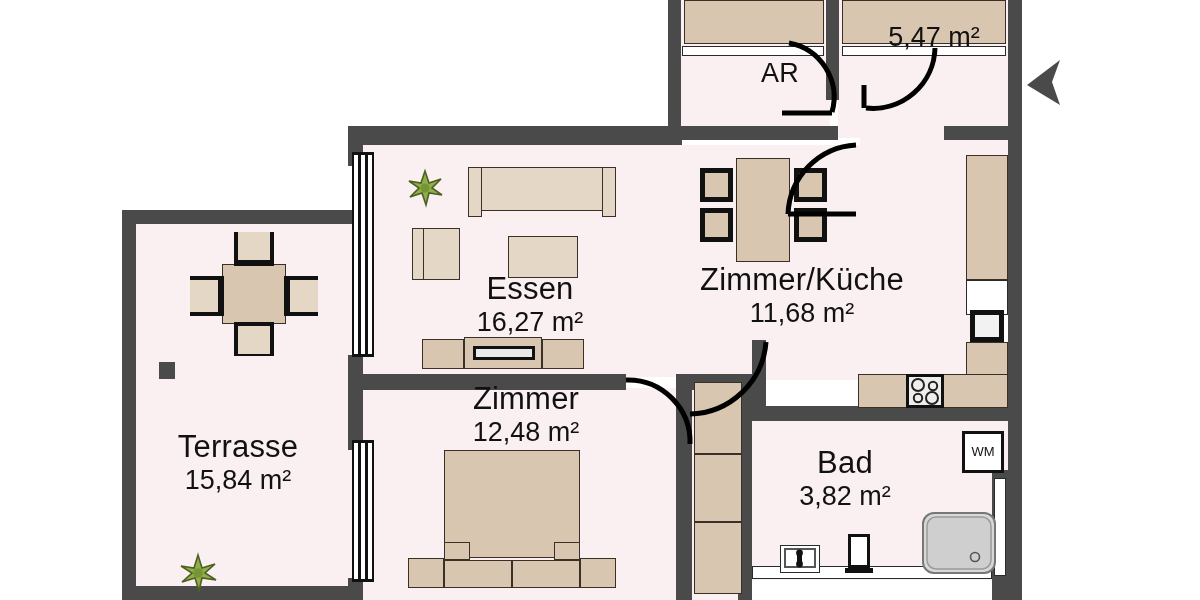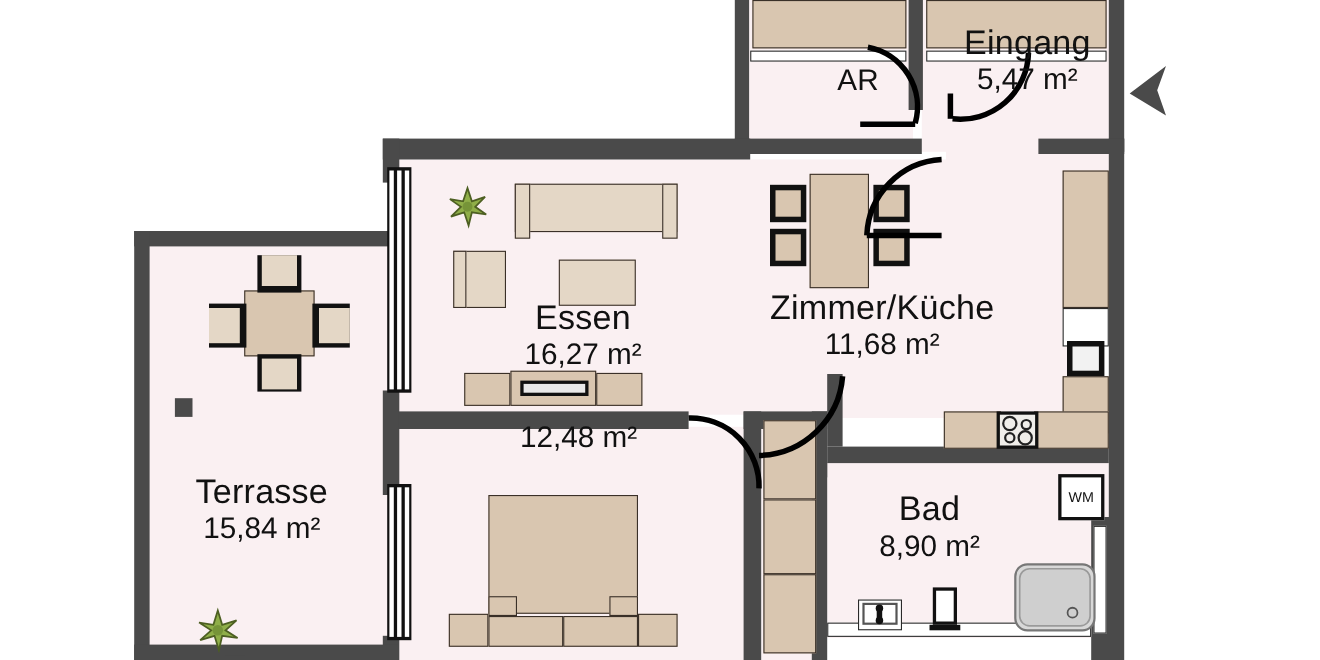--- a/index.html
+++ b/index.html
@@ -193,35 +193,35 @@
     <div class="nm">Terrasse</div>
     <div class="ar">15,84 m²</div>
   </div>
 
   <div class="lbl" style="left:410px;top:272px;width:240px;">
     <div class="nm">Essen</div>
     <div class="ar">16,27 m²</div>
   </div>
 
   <div class="lbl" style="left:406px;top:382px;width:240px;">
+    <div class="nm">Zimmer</div>
     <div class="ar">12,48 m²</div>
   </div>
 
   <div class="lbl" style="left:680px;top:263px;width:244px;">
     <div class="nm">Zimmer/Küche</div>
     <div class="ar">11,68 m²</div>
   </div>
 
   <div class="lbl" style="left:760px;top:446px;width:170px;">
     <div class="nm">Bad</div>
-    <div class="ar">8,90 m²</div>
+    <div class="ar">3,82 m²</div>
   </div>
 
   <div class="lbl" style="left:836px;top:22px;width:196px;">
-    <div class="nm">Eingang</div>
     <div class="ar">5,47 m²</div>
   </div>
 
   <div class="lbl sm" style="left:699px;top:58px;width:162px;">
     <div class="nm">AR</div>
   </div>
 
 </div>
 
 </body></html>

